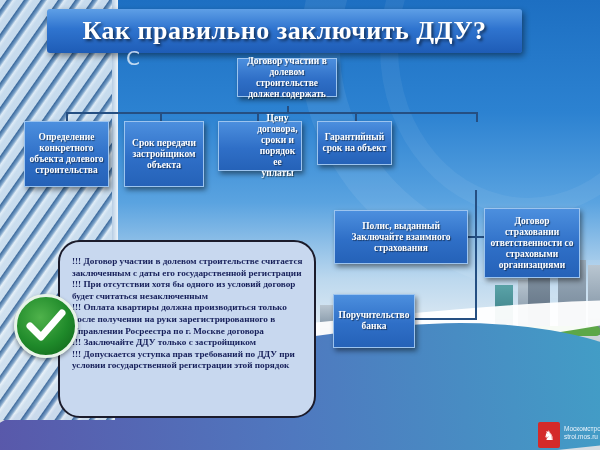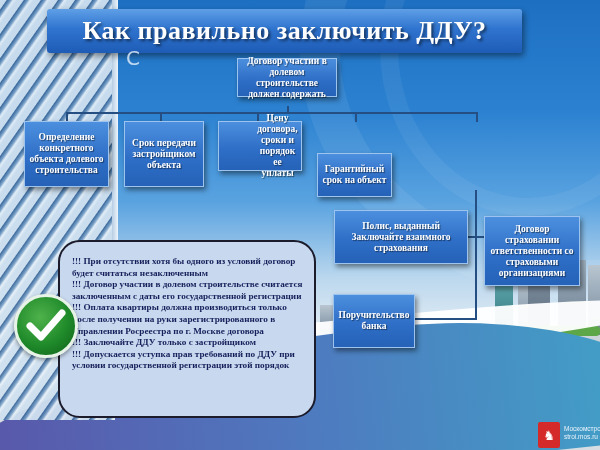--- a/index.html
+++ b/index.html
@@ -95,37 +95,37 @@
 
   <div class="box" style="left:24px;top:121px;width:85px;height:66px;">
     <span>Определение конкретного объекта долевого строительства</span>
   </div>
   <div class="box" style="left:124px;top:121px;width:80px;height:66px;">
     <span>Срок передачи застройщиком объекта</span>
   </div>
   <div class="box" style="left:218px;top:121px;width:84px;height:50px;padding-left:38px;">
     <span>Цену договора, сроки и порядок ее уплаты</span>
   </div>
-  <div class="box" style="left:317px;top:121px;width:75px;height:44px;margin-top:32px;">
+  <div class="box" style="left:317px;top:121px;width:75px;height:44px;">
     <span>Гарантийный срок на объект</span>
   </div>
 
   <div class="box" style="left:334px;top:210px;width:134px;height:54px;">
     <span>Полис, выданный Заключайте взаимного страхования</span>
   </div>
-  <div class="box" style="left:484px;top:208px;width:96px;height:70px;margin-top:8px;">
+  <div class="box" style="left:484px;top:208px;width:96px;height:70px;">
     <span>Договор страховании ответственности со страховыми организациями</span>
   </div>
   <div class="box" style="left:333px;top:294px;width:82px;height:54px;">
     <span>Поручительство банка</span>
   </div>
 
   <div class="notes">
+    <div>!!! Договор участии в долевом строительстве считается заключенным с даты его государственной регистрации</div>
     <div>!!! При отсутствии хотя бы одного из условий договор будет считаться незаключенным</div>
-    <div>!!! Договор участии в долевом строительстве считается заключенным с даты его государственной регистрации</div>
     <div>!!! Оплата квартиры должна производиться только после получении на руки зарегистрированного в Управлении Росреестра по г. Москве договора</div>
     <div>!!! Заключайте ДДУ только с застройщиком</div>
     <div>!!! Допускается уступка прав требований по ДДУ при условии государственной регистрации этой порядок</div>
   </div>
 
   <div class="check">
     <svg width="40" height="36" viewBox="0 0 40 36">
       <path d="M4 19 L15 30 L36 6" stroke="#ffffff" stroke-width="7" fill="none" stroke-linecap="round" stroke-linejoin="round"></path>
     </svg>
   </div>

